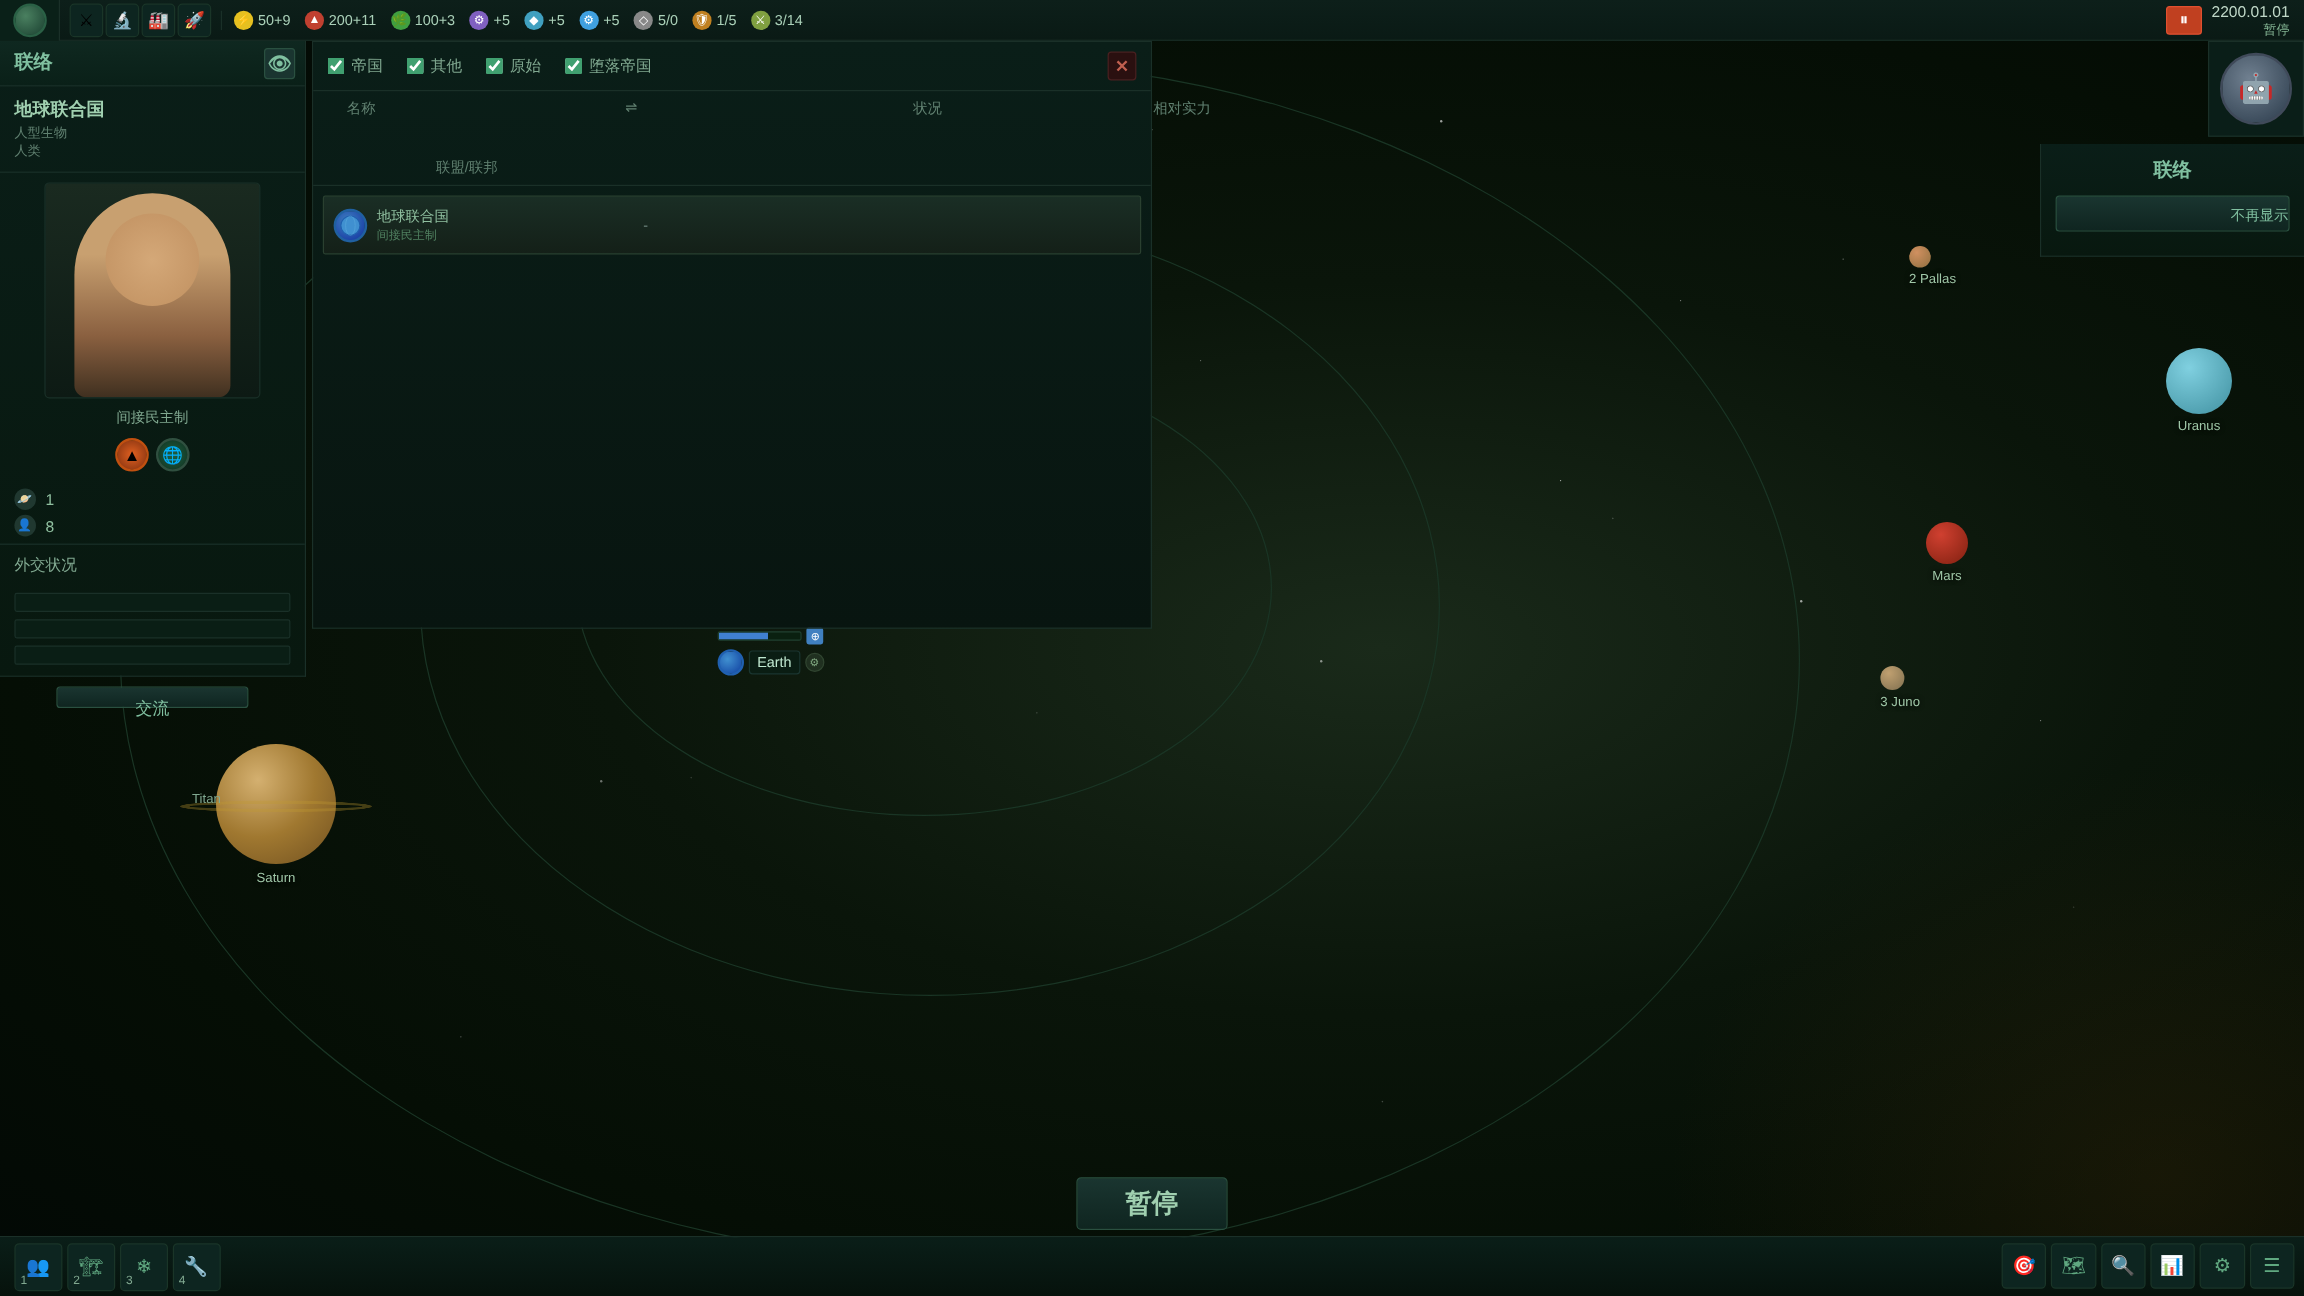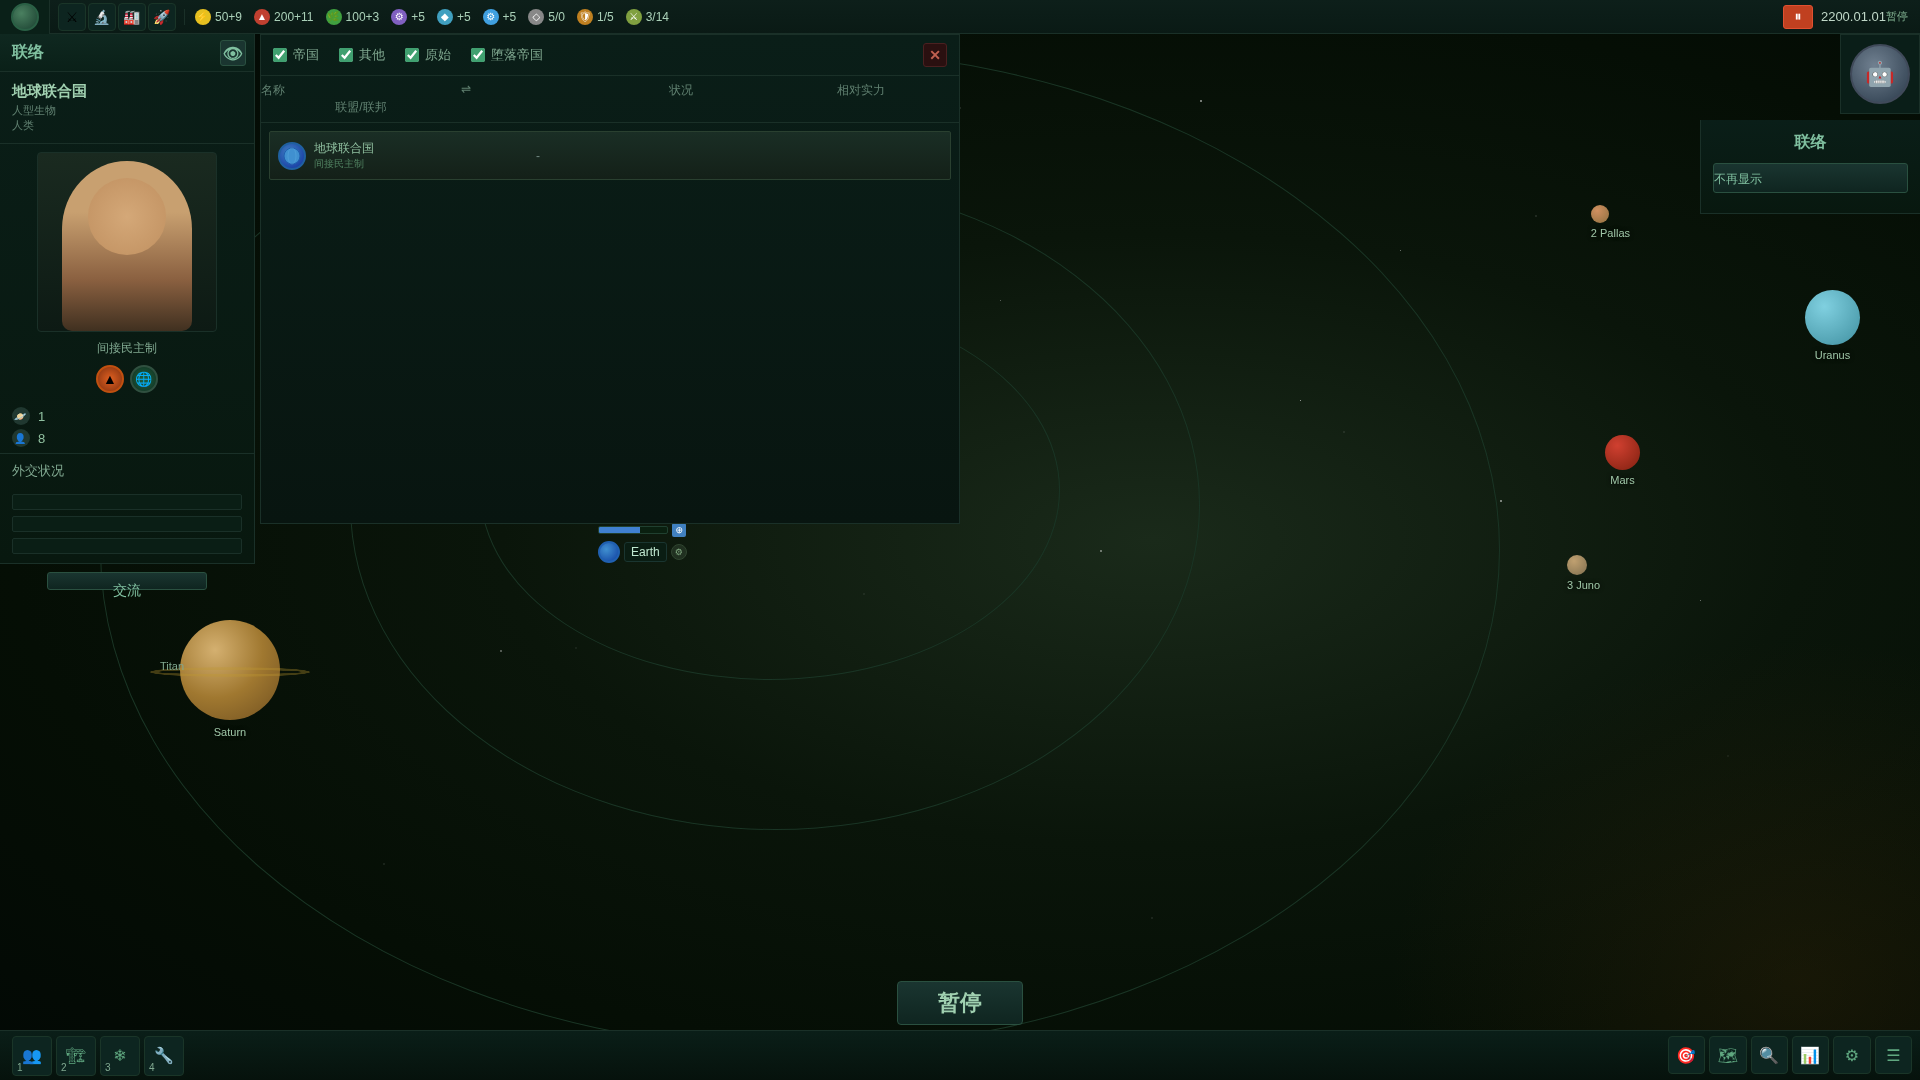--- a/index.html
+++ b/index.html
@@ -400,24 +400,25 @@
       justify-content: center;
       cursor: pointer;
       color: #c06050;
       font-size: 14px;
       font-weight: bold;
     }
 
     #dialog-table-header {
       display: grid;
       grid-template-columns: 200px 120px 200px 160px;
-      padding: 6px 0;
+      padding: 6px 28px;
       border-bottom: 1px solid #1a3028;
       font-size: 12px;
       color: #608070;
+      gap: 32px;
     }
 
     .th-center { text-align: center; }
 
     #dialog-table-body {
       padding: 8px;
     }
 
     .empire-row {
       display: grid;
@@ -496,21 +497,21 @@
       display: block;
       margin: 8px auto;
       width: 100%;
       height: 30px;
       background: linear-gradient(180deg, #1a3530 0%, #0f2520 100%);
       border: 1px solid #2a5040;
       border-radius: 3px;
       color: #80c0a0;
       font-size: 12px;
       cursor: pointer;
-      text-align: left;
+      text-align: right;
       line-height: 30px;
     }
 
     
     .planet-obj {
       position: absolute;
       display: flex;
       flex-direction: column;
       gap: 4px;
       z-index: 20;
@@ -1047,21 +1048,21 @@
       <span>1/5</span>
     </div>
     <div class="resource-item">
       <div class="resource-icon armies">⚔</div>
       <span>3/14</span>
     </div>
   </div>
 
   <div id="pause-group">
     <div id="pause-btn">⏸</div>
-    <div style="display:flex;flex-direction:row;align-items:flex-end;">
+    <div style="display:flex;flex-direction:column;align-items:flex-end;">
       <div id="date-display">2200.01.01</div>
       <div id="pause-label">暂停</div>
     </div>
   </div>
 </div>
 
 <div id="left-panel">
   <div id="left-panel-header" style="position:relative;">
     <span>联络</span>
     <div id="empire-portrait-icon">👁</div>

